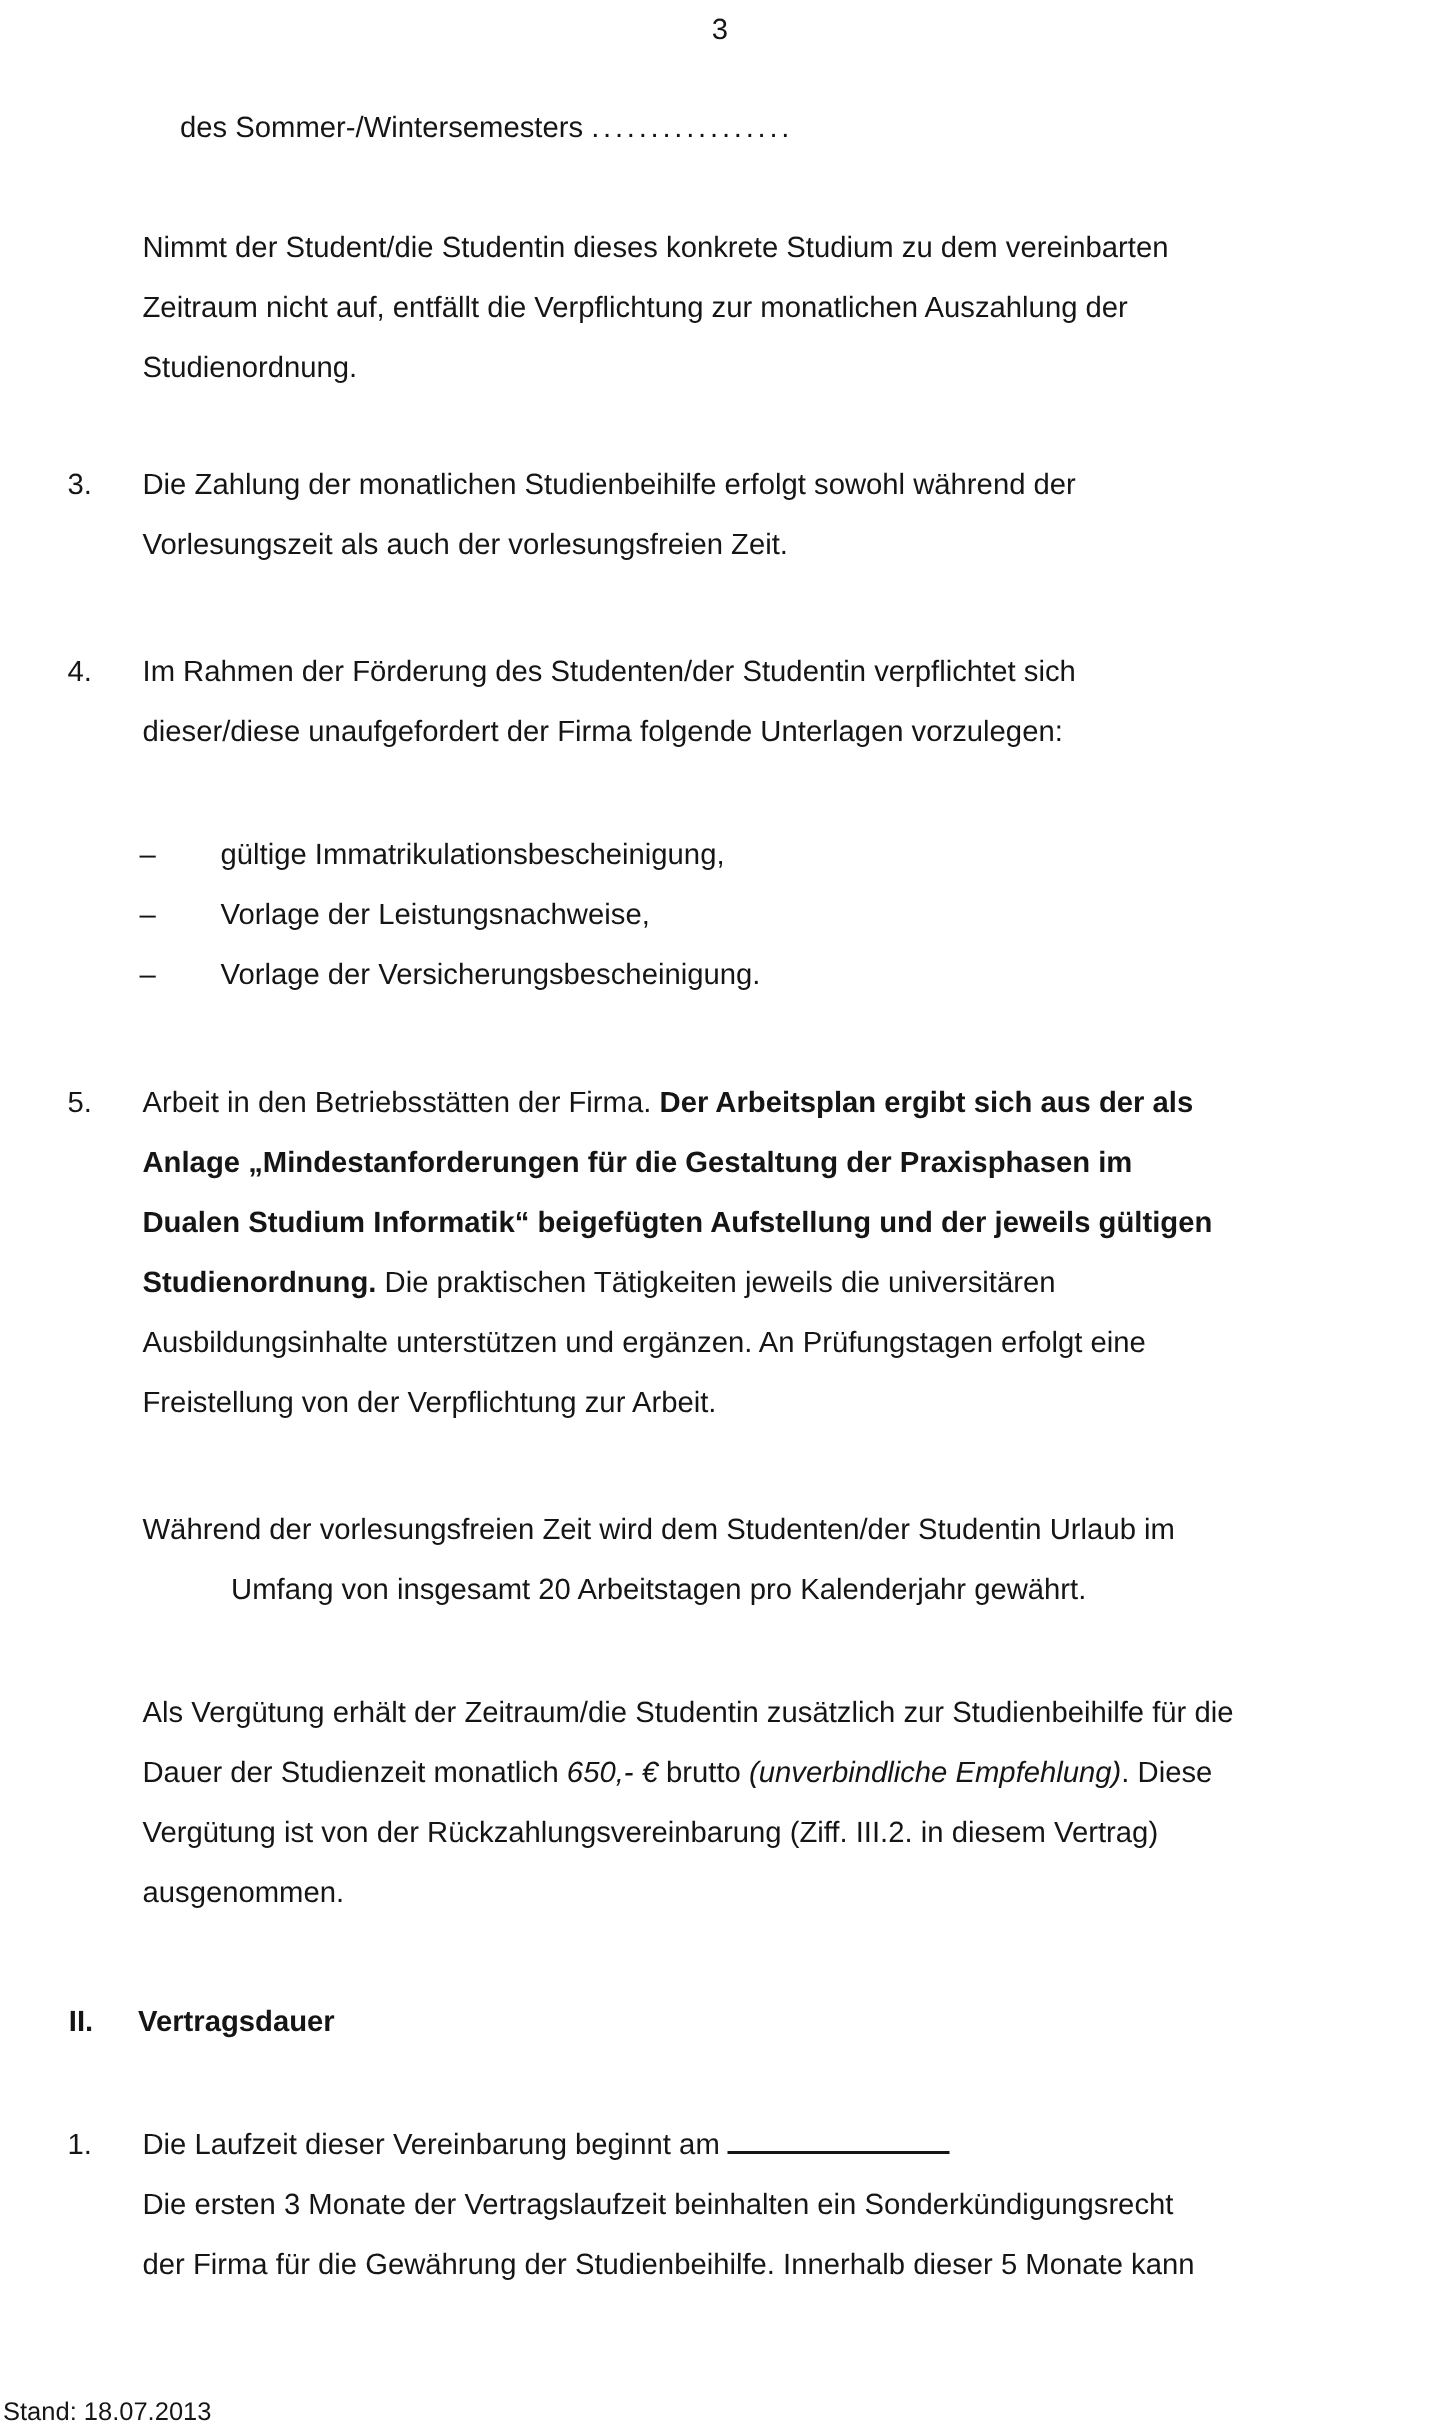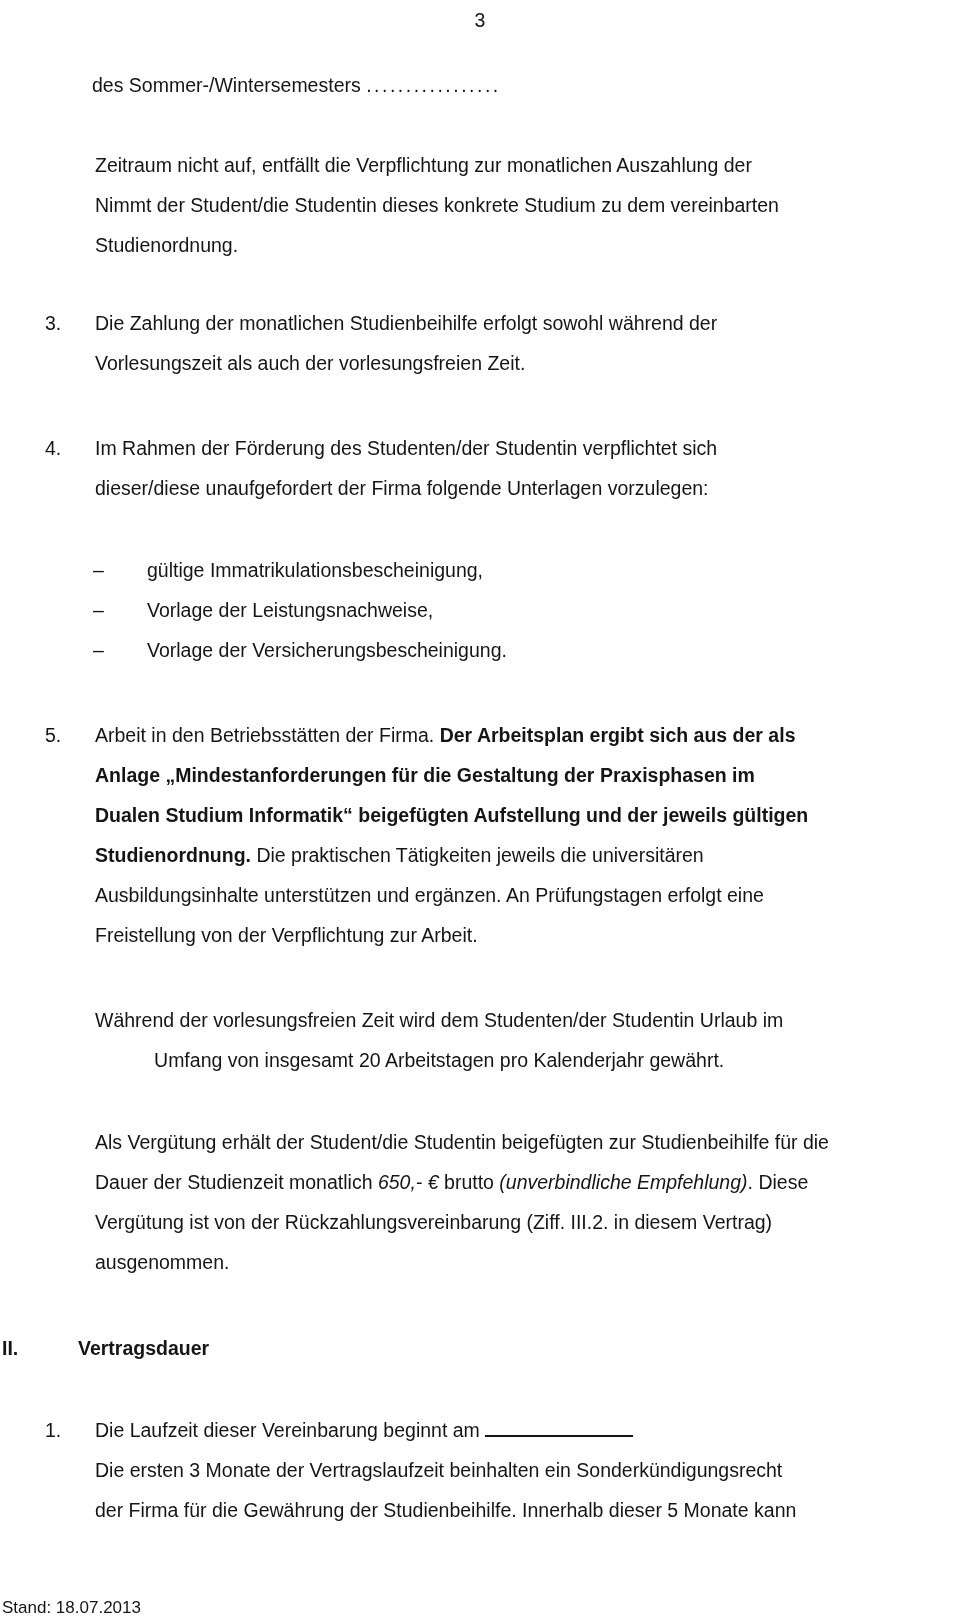--- a/index.html
+++ b/index.html
@@ -34,43 +34,43 @@
     height: 26px;
     border-bottom: 2px solid #151515;
     vertical-align: baseline;
   }
   .block.para     { padding-left: 95px; }
   .block.para-sub { padding-left: 92px; }
   .block.numbered { padding-left: 45px; }
   .block.numbered .marker { width: 50px; }
   .block.bullet   { padding-left: 93px; }
   .block.bullet .marker { width: 54px; }
-  .block.heading  { padding-left: 2px; font-weight: 700; }
+  .block.heading  { padding-left: 16px; font-weight: 700; text-align: center; }
   .block.heading .marker { width: 76px; font-weight: 700; }
   .footer {
     position: absolute;
     left: 2px; top: 1596px;
     font-size: 17px; line-height: 24px;
   }
 </style>
 </head>
 <body>
 
 <div class="page">
   <div class="pageno">3</div>
   <div class="content">
-      <div class="block para-sub" style="margin-top: 25px;">
+      <div class="block para-sub" style="margin-top: 25px; margin-left: 28px;">
         <div class="lines">
           <div class="line"><span class="seg r">des Sommer-/Wintersemesters </span><span class="seg dots">.................</span></div>
         </div>
       </div>
       <div class="block para" style="margin-top: 40px;">
         <div class="lines">
+          <div class="line"><span class="seg r">Nimmt der Student/die Studentin dieses konkrete Studium zu dem vereinbarten</span></div>
           <div class="line"><span class="seg r">Zeitraum nicht auf, entfällt die Verpflichtung zur monatlichen Auszahlung der</span></div>
-          <div class="line"><span class="seg r">Nimmt der Student/die Studentin dieses konkrete Studium zu dem vereinbarten</span></div>
           <div class="line"><span class="seg r">Studienordnung.</span></div>
         </div>
       </div>
       <div class="block numbered" style="margin-top: 38px;">
         <span class="marker">3.</span>
         <div class="lines">
           <div class="line"><span class="seg r">Die Zahlung der monatlichen Studienbeihilfe erfolgt sowohl während der</span></div>
           <div class="line"><span class="seg r">Vorlesungszeit als auch der vorlesungsfreien Zeit.</span></div>
         </div>
       </div>
@@ -111,21 +111,21 @@
         </div>
       </div>
       <div class="block para" style="margin-top: 45px; text-align: center;">
         <div class="lines">
           <div class="line"><span class="seg r">Während der vorlesungsfreien Zeit wird dem Studenten/der Studentin Urlaub im</span></div>
           <div class="line"><span class="seg r">Umfang von insgesamt 20 Arbeitstagen pro Kalenderjahr gewährt.</span></div>
         </div>
       </div>
       <div class="block para" style="margin-top: 42px;">
         <div class="lines">
-          <div class="line"><span class="seg r">Als Vergütung erhält der Student/die Studentin beigefügten zur Studienbeihilfe für die</span></div>
+          <div class="line"><span class="seg r">Als Vergütung erhält der Zeitraum/die Studentin zusätzlich zur Studienbeihilfe für die</span></div>
           <div class="line"><span class="seg r">Dauer der Studienzeit monatlich </span><span class="seg i">650,- €</span><span class="seg r"> brutto </span><span class="seg i">(unverbindliche Empfehlung)</span><span class="seg r">. Diese</span></div>
           <div class="line"><span class="seg r">Vergütung ist von der Rückzahlungsvereinbarung (Ziff. III.2. in diesem Vertrag)</span></div>
           <div class="line"><span class="seg r">ausgenommen.</span></div>
         </div>
       </div>
       <div class="block heading" style="margin-top: 46px;">
         <span class="marker">II.</span>
         <div class="lines">
           <div class="line"><span class="seg b">Vertragsdauer</span></div>
         </div>

